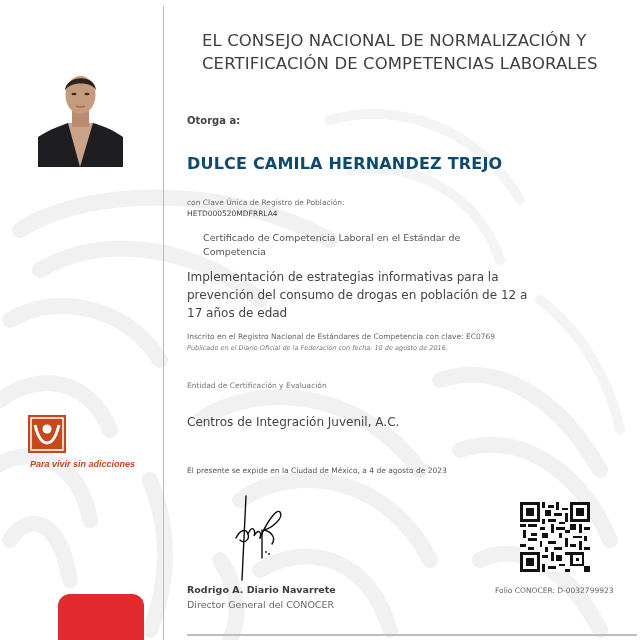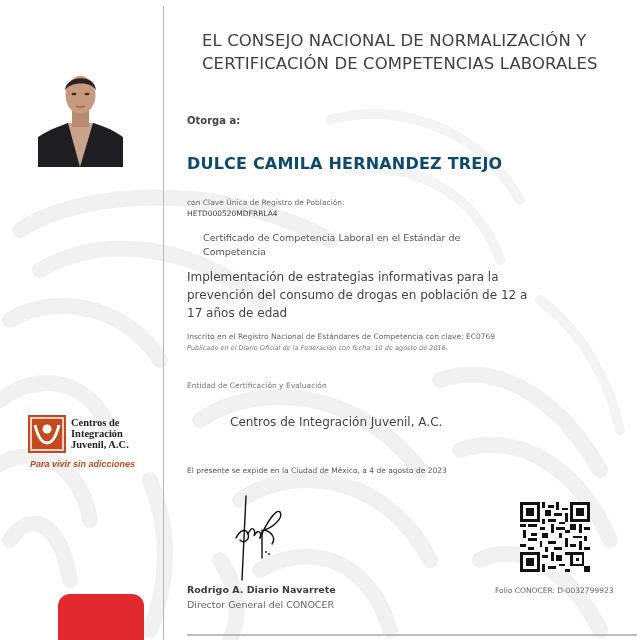--- a/index.html
+++ b/index.html
@@ -24,21 +24,21 @@
     .title { position: absolute; left: 0; top: 29px; width: 440px; font-size: 16.5px; line-height: 23px; font-weight: 500; color: #404040; letter-spacing: 0.1px; margin-left: 15px; }
     .otorga { position: absolute; left: 0; top: 115px; font-size: 10px; font-weight: bold; color: #444; }
     .recipient { position: absolute; left: 0; top: 154px; font-size: 16px; font-weight: bold; color: #0c4a6e; white-space: nowrap; letter-spacing: 0.2px; }
     .curp-label { position: absolute; left: 0; top: 198px; font-size: 7.5px; color: #6a6a6a; }
     .curp-value { position: absolute; left: 0; top: 209px; font-size: 7.5px; font-weight: normal; color: #444; }
     .cert-type { position: absolute; left: 16px; top: 231px; width: 290px; font-size: 9.5px; line-height: 13.5px; color: #555; }
     .standard { position: absolute; left: 0; top: 268px; width: 350px; font-size: 12px; line-height: 18px; font-weight: 500; color: #444; }
     .registro { position: absolute; left: 0; top: 332px; font-size: 7.5px; color: #666; white-space: nowrap; }
     .publicado { position: absolute; left: 0; top: 344px; font-size: 6.5px; font-style: italic; color: #777; white-space: nowrap; }
     .entidad-label { position: absolute; left: 0; top: 381px; font-size: 7.5px; color: #777; }
-    .entidad { position: absolute; left: 0; top: 415px; font-size: 12px; font-weight: 500; color: #444; margin-left: 43px; }
+    .entidad { position: absolute; left: 0; top: 415px; font-size: 12px; font-weight: 500; color: #444; }
     .expide { position: absolute; left: 0; top: 466px; font-size: 7.5px; color: #555; white-space: nowrap; }
 
     .signature { position: absolute; left: 45px; top: 494px; width: 60px; height: 88px; }
     .signer-name { position: absolute; left: 0; top: 584px; font-size: 9.5px; font-weight: bold; color: #3d3d3d; }
     .signer-role { position: absolute; left: 0; top: 599px; font-size: 9.5px; color: #666; }
 
     .qr { position: absolute; left: 333px; top: 502px; width: 70px; height: 70px; }
     .folio { position: absolute; left: 308px; top: 586px; font-size: 7.5px; color: #666; white-space: nowrap; }
 
     .bottom-rule { position: absolute; left: 0; top: 634px; width: 450px; height: 2px; background: #bdbdbd; }
@@ -86,25 +86,20 @@
   </svg>
 </div>
 
 <div class="cij-logo">
   <svg class="cij-mark" viewBox="0 0 38 38">
     <rect x="0" y="0" width="38" height="38" fill="#c5491c"></rect>
     <rect x="3" y="3" width="32" height="32" fill="none" stroke="#ffffff" stroke-width="1.5"></rect>
     <circle cx="19" cy="14" r="4.5" fill="#ffffff"></circle>
     <path d="M7 10 C 10 22, 14 28, 19 28 C 24 28, 28 22, 31 10" fill="none" stroke="#ffffff" stroke-width="3"></path>
   </svg>
-  <div class="cij-text">
-    <div>Centros de</div>
-    <div>Integración</div>
-    <div>Juvenil, A.C.</div>
-  </div>
   <div class="cij-tagline">Para vivir sin adicciones</div>
 </div>
 
 <div class="red-block"></div>
 
 <div class="content">
   <div class="title">EL CONSEJO NACIONAL DE NORMALIZACIÓN Y CERTIFICACIÓN DE COMPETENCIAS LABORALES</div>
   <div class="otorga">Otorga a:</div>
   <div class="recipient">DULCE CAMILA HERNANDEZ TREJO</div>
   <div class="curp-label">con Clave Única de Registro de Población:</div>

